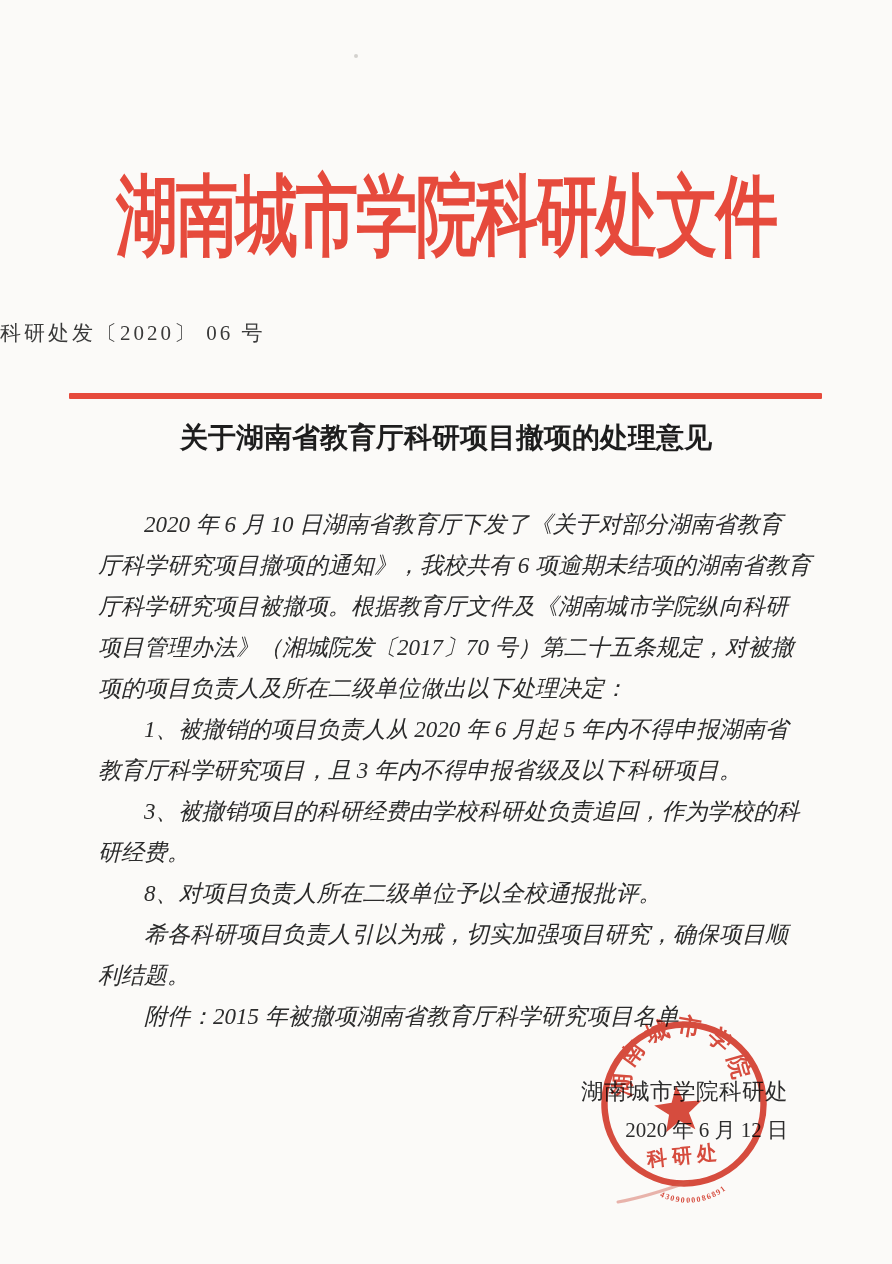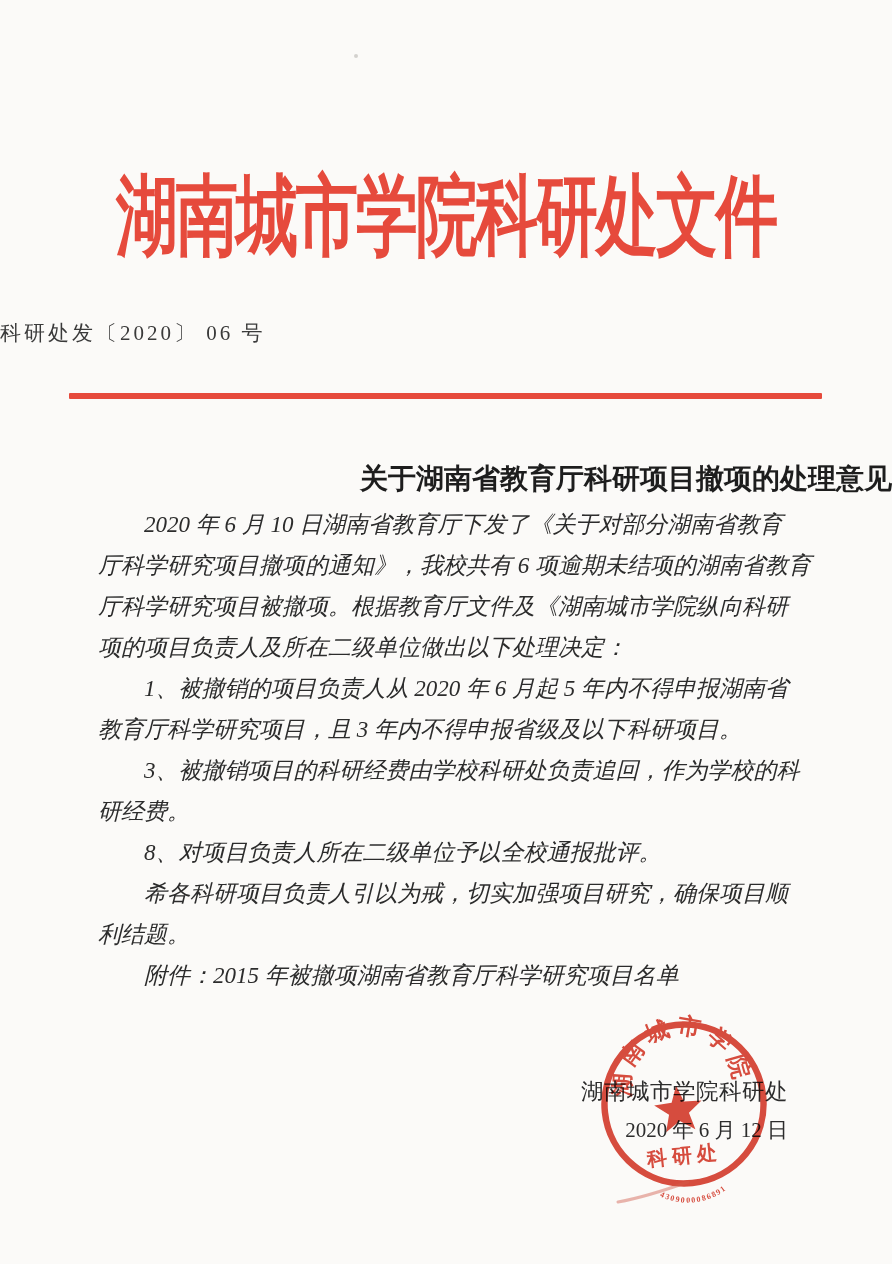--- a/index.html
+++ b/index.html
@@ -21,23 +21,23 @@
   .doc-number{
     position:absolute;top:318px;left:0;width:100%;text-align:left;
     font-size:21px;line-height:30px;letter-spacing:3px;color:#3a3a3a;
     white-space:nowrap;
   }
   .red-rule{
     position:absolute;top:393px;left:69px;width:753px;height:6px;
     background:var(--accent,#e64a3c);border-radius:1px;
   }
   .heading{
-    position:absolute;top:421px;left:0;width:100%;text-align:right;
+    position:absolute;top:421px;left:0;width:100%;text-align:center;
     font-family:"Liberation Sans",sans-serif;font-weight:700;
-    font-size:28px;line-height:34px;color:#1d1d1d;white-space:nowrap;margin-top:41px;
+    font-size:28px;line-height:34px;color:#1d1d1d;white-space:nowrap;
   }
   .body-text{
     position:absolute;left:98px;top:504px;width:706px;
     font-size:23px;line-height:41px;color:var(--ink,#2c2c2c);font-style:italic;
   }
   .bline{white-space:nowrap;}
   .sig-org{
     position:absolute;top:1072px;right:104px;
     font-size:22.5px;line-height:40px;letter-spacing:.5px;color:var(--ink,#2c2c2c);
     white-space:nowrap;
@@ -65,20 +65,21 @@
   <div class="doc-number">科研处发〔2020〕 06 号</div>
 
   <div class="red-rule"></div>
 
   <div class="heading">关于湖南省教育厅科研项目撤项的处理意见</div>
 
   <div class="body-text">
     <div class="bline">　　2020 年 6 月 10 日湖南省教育厅下发了《关于对部分湖南省教育</div>
     <div class="bline">厅科学研究项目撤项的通知》，我校共有 6 项逾期未结项的湖南省教育</div>
     <div class="bline">厅科学研究项目被撤项。根据教育厅文件及《湖南城市学院纵向科研</div>
+    <div class="bline">项目管理办法》（湘城院发〔2017〕70 号）第二十五条规定，对被撤</div>
     <div class="bline">项的项目负责人及所在二级单位做出以下处理决定：</div>
     <div class="bline">　　1、被撤销的项目负责人从 2020 年 6 月起 5 年内不得申报湖南省</div>
     <div class="bline">教育厅科学研究项目，且 3 年内不得申报省级及以下科研项目。</div>
     <div class="bline">　　3、被撤销项目的科研经费由学校科研处负责追回，作为学校的科</div>
     <div class="bline">研经费。</div>
     <div class="bline">　　8、对项目负责人所在二级单位予以全校通报批评。</div>
     <div class="bline">　　希各科研项目负责人引以为戒，切实加强项目研究，确保项目顺</div>
     <div class="bline">利结题。</div>
     <div class="bline">　　附件：2015 年被撤项湖南省教育厅科学研究项目名单</div>
   </div>

